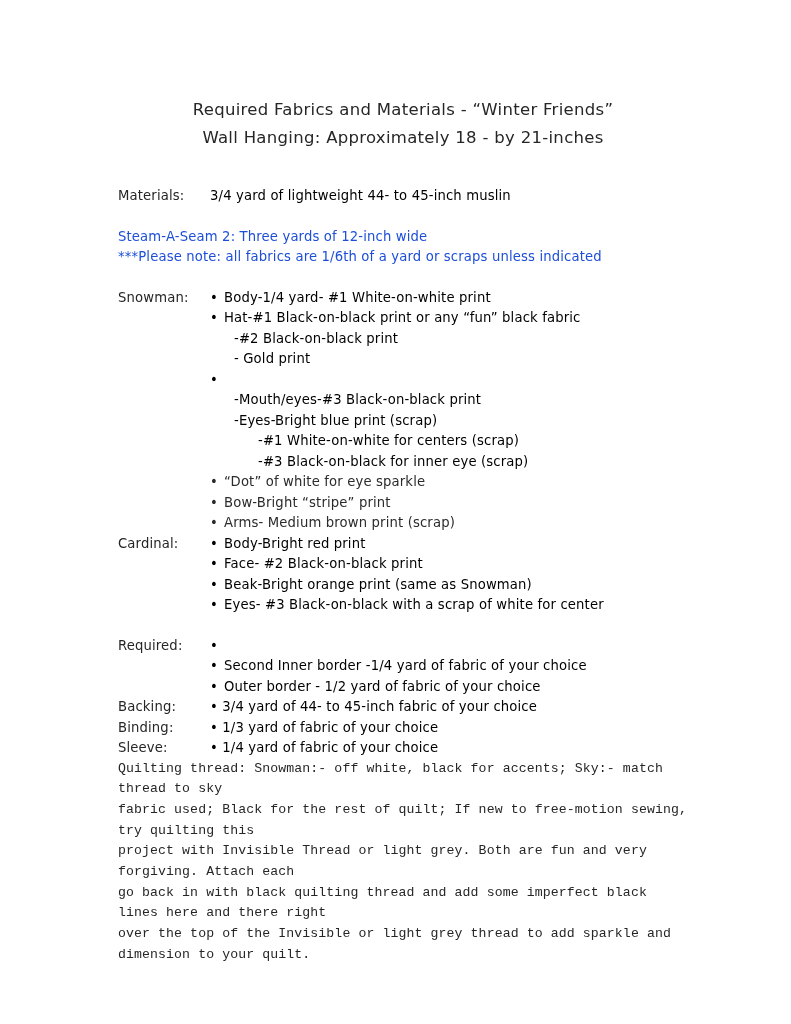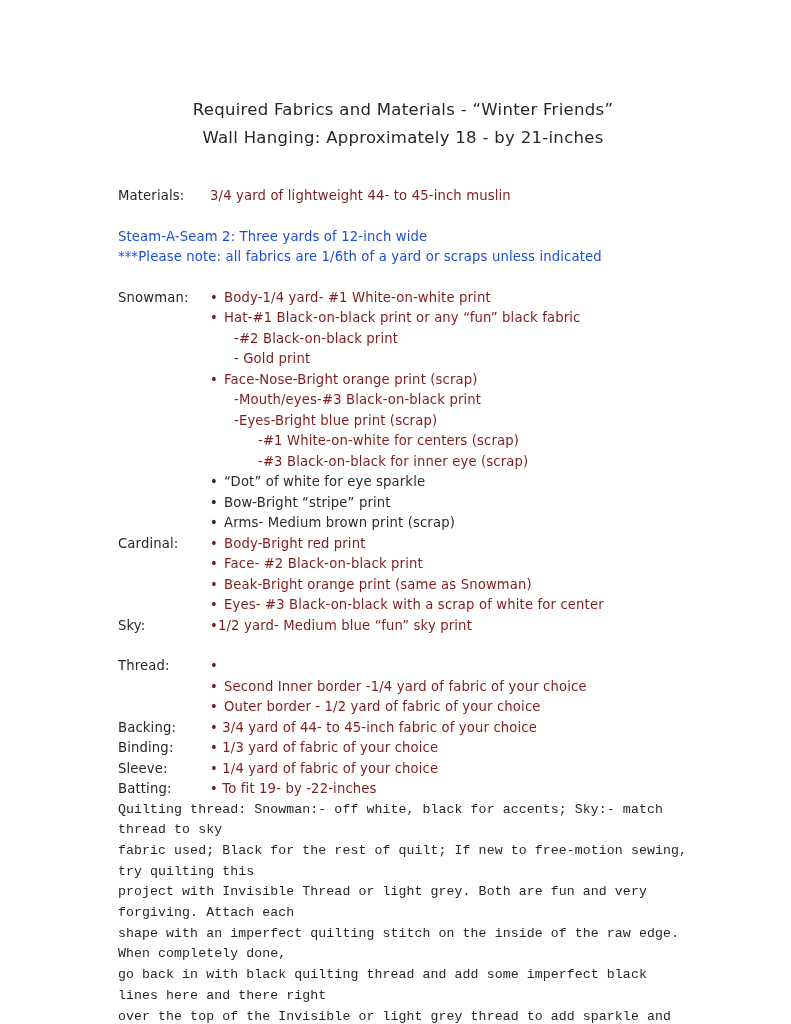--- a/index.html
+++ b/index.html
@@ -43,21 +43,21 @@
     align-items: flex-start;
     font-size: 13.2px;
     line-height: 20.5px;
     letter-spacing: 0.15px;
   }
   .label {
     width: 92px;
     flex: 0 0 92px;
     color: #262626;
   }
-  .val { flex: 1 1 auto; color: #7f1d1d; }
+  .val { flex: 1 1 auto; color: #000000; }
   .bulletline {
     display: flex;
     font-size: 13.2px;
     line-height: 20.5px;
     letter-spacing: 0.15px;
   }
   .bullet {
     width: 14px;
     flex: 0 0 14px;
     text-align: left;
@@ -119,21 +119,20 @@
           <div>Hat-#1 Black-on-black print or any “fun” black fabric</div>
         </div>
         <div class="bulletline ind-1">
           <div>-#2 Black-on-black print</div>
         </div>
         <div class="bulletline ind-1">
           <div>- Gold print</div>
         </div>
         <div class="bulletline ind-0">
           <div class="bullet">•</div>
-          <div>Face-Nose-Bright orange print (scrap)</div>
         </div>
         <div class="bulletline ind-1">
           <div>-Mouth/eyes-#3 Black-on-black print</div>
         </div>
         <div class="bulletline ind-1">
           <div>-Eyes-Bright blue print (scrap)</div>
         </div>
         <div class="bulletline ind-2">
           <div>-#1 White-on-white for centers (scrap)</div>
         </div>
@@ -173,29 +172,25 @@
           <div class="bullet">•</div>
           <div>Beak-Bright orange print (same as Snowman)</div>
         </div>
         <div class="bulletline">
           <div class="bullet">•</div>
           <div>Eyes-  #3 Black-on-black with a scrap of white for center</div>
         </div>
       </div>
     </div>
 
-    <div class="row">
-      <div class="label">Sky:</div>
-      <div class="val">•1/2 yard- Medium blue “fun” sky print</div>
-    </div>
 
     <div class="spacer-md"></div>
 
     <div class="row">
-      <div class="label">Thread:</div>
+      <div class="label">Required:</div>
       <div class="val">
         <div class="bulletline">
           <div class="bullet">•</div>
         </div>
         <div class="bulletline">
           <div class="bullet">•</div>
           <div>Second Inner border -1/4 yard of fabric of your choice</div>
         </div>
         <div class="bulletline">
           <div class="bullet">•</div>
@@ -208,29 +203,24 @@
       <div class="label">Backing:</div>
       <div class="val">• 3/4 yard of 44- to 45-inch fabric of your choice</div>
     </div>
     <div class="row">
       <div class="label">Binding:</div>
       <div class="val">• 1/3 yard of fabric of your choice</div>
     </div>
     <div class="row">
       <div class="label">Sleeve:</div>
       <div class="val">•  1/4 yard of  fabric of your choice</div>
-    </div>
-    <div class="row">
-      <div class="label">Batting:</div>
-      <div class="val">• To fit 19- by -22-inches</div>
     </div>
 
     <div class="para">
       <div>Quilting thread:  Snowman:- off white, black for accents;  Sky:- match thread to sky</div>
       <div>fabric used;  Black for the rest of quilt;  If new to free-motion sewing, try quilting this</div>
       <div>project with Invisible Thread or light grey.  Both are fun and very forgiving.  Attach each</div>
-      <div>shape with an imperfect quilting stitch on the inside of the raw edge.  When completely done,</div>
       <div>go back in with black quilting thread and add some imperfect black lines here and there right</div>
       <div>over the top of the Invisible or light grey thread to add sparkle and dimension to your quilt.</div>
     </div>
 
   </div>
 </div>
 
 </body></html>

